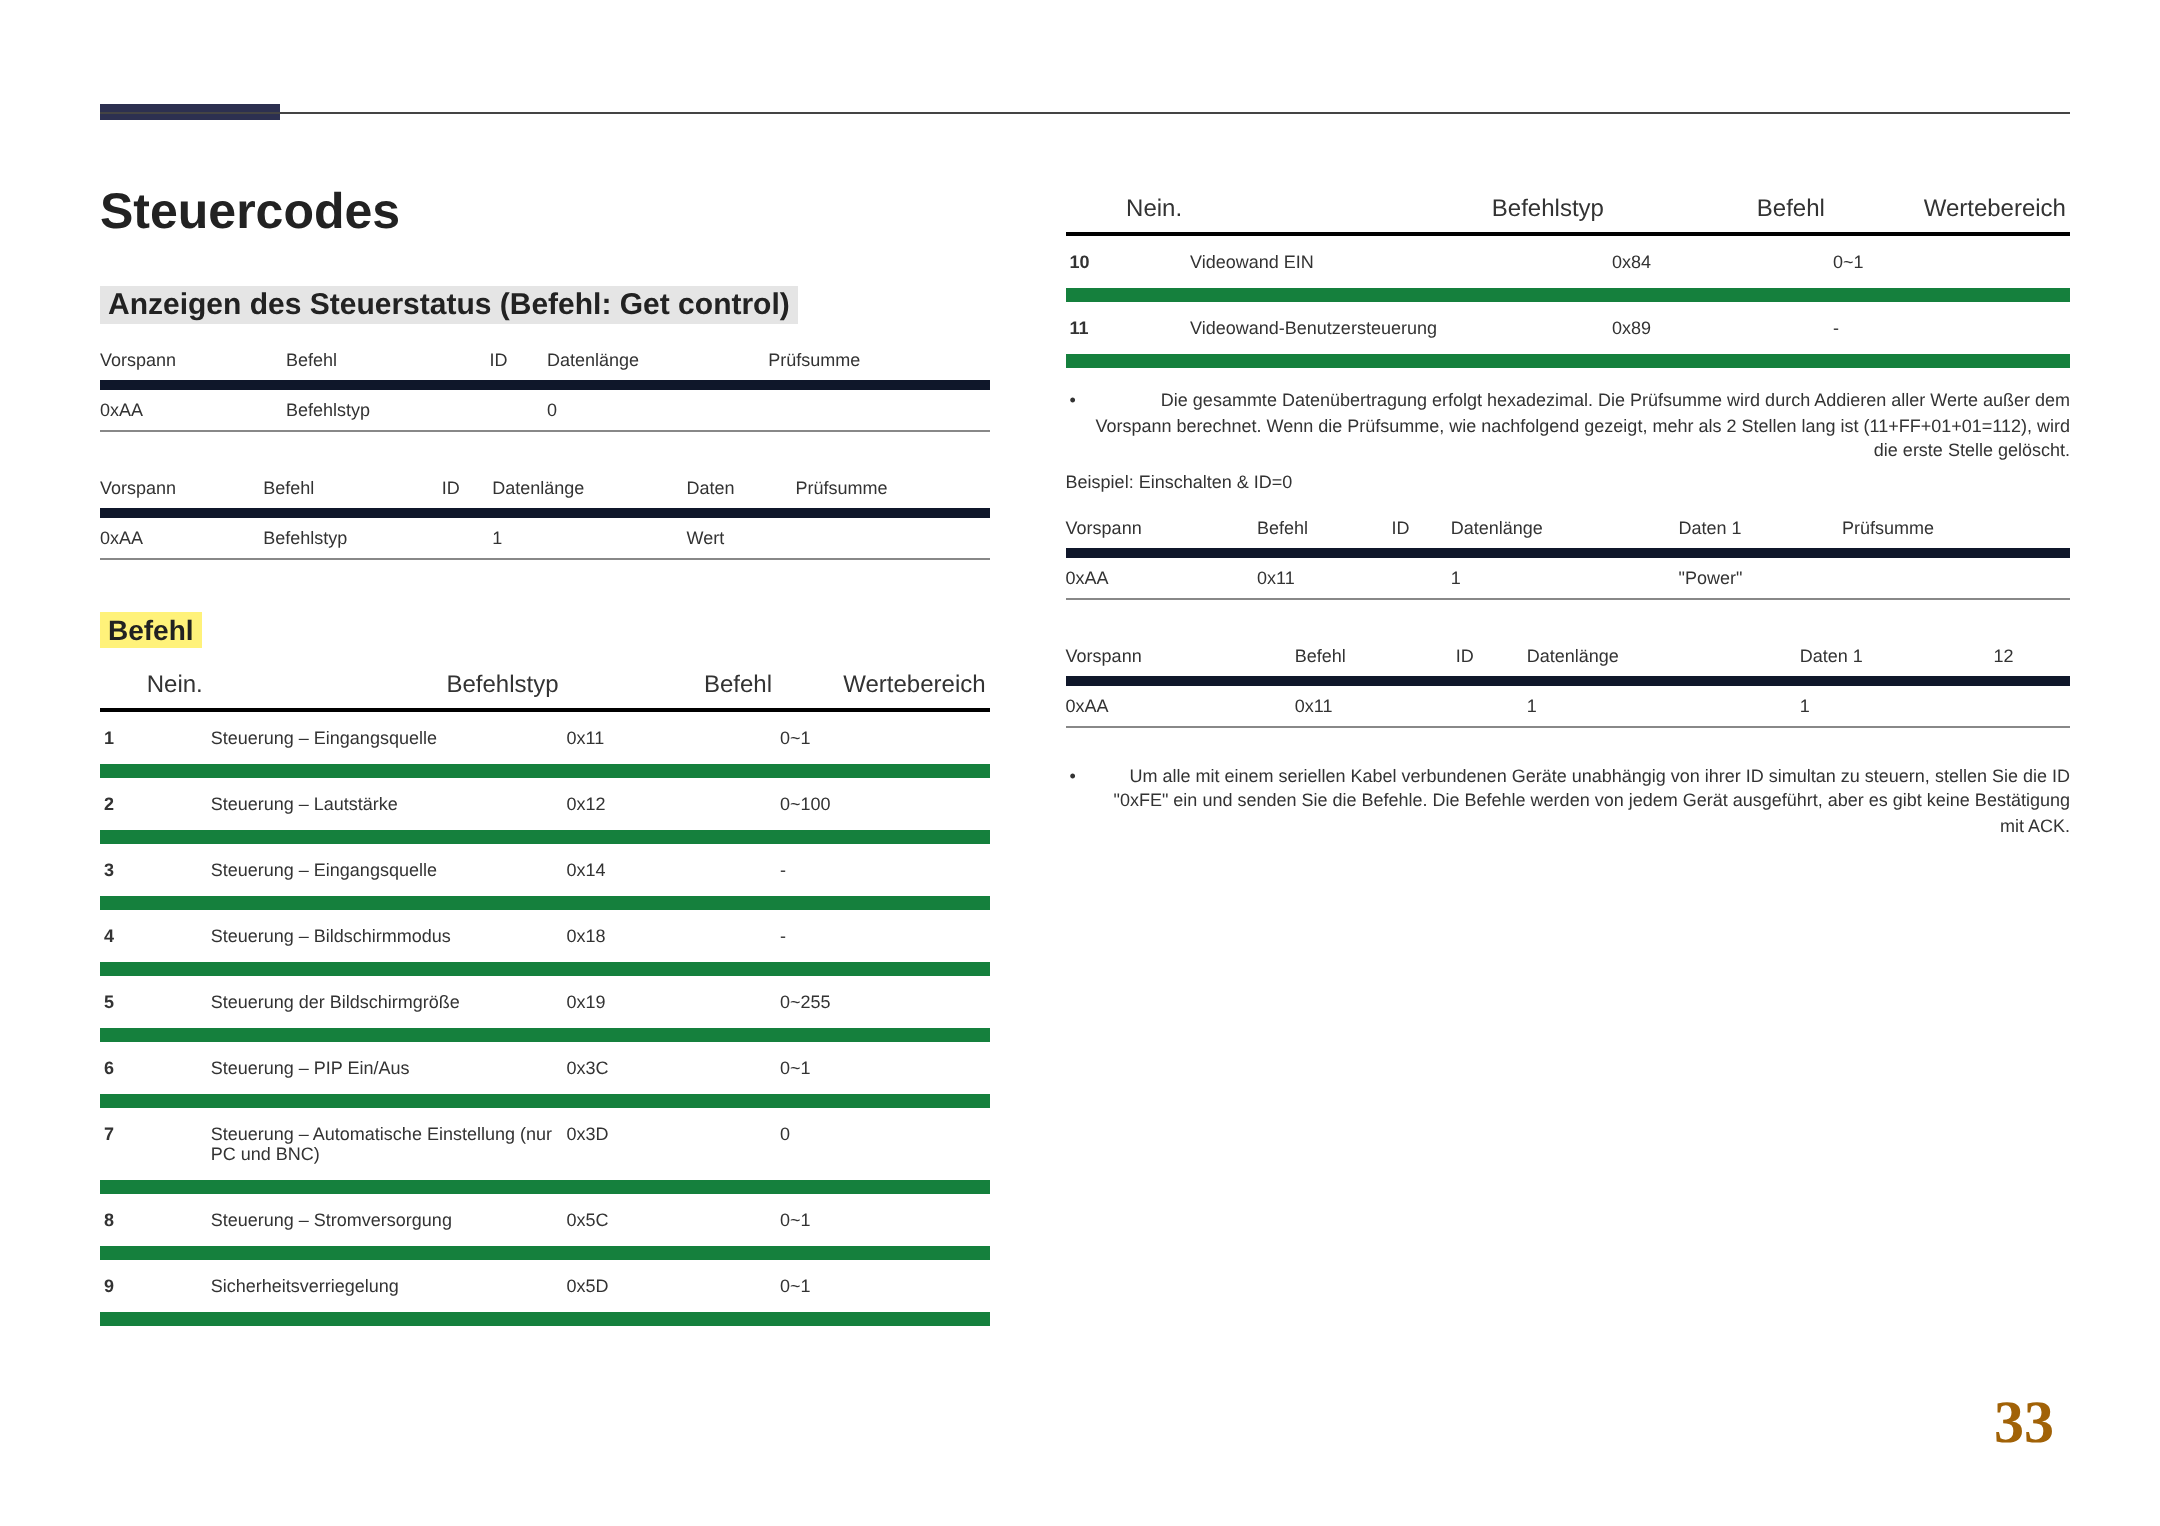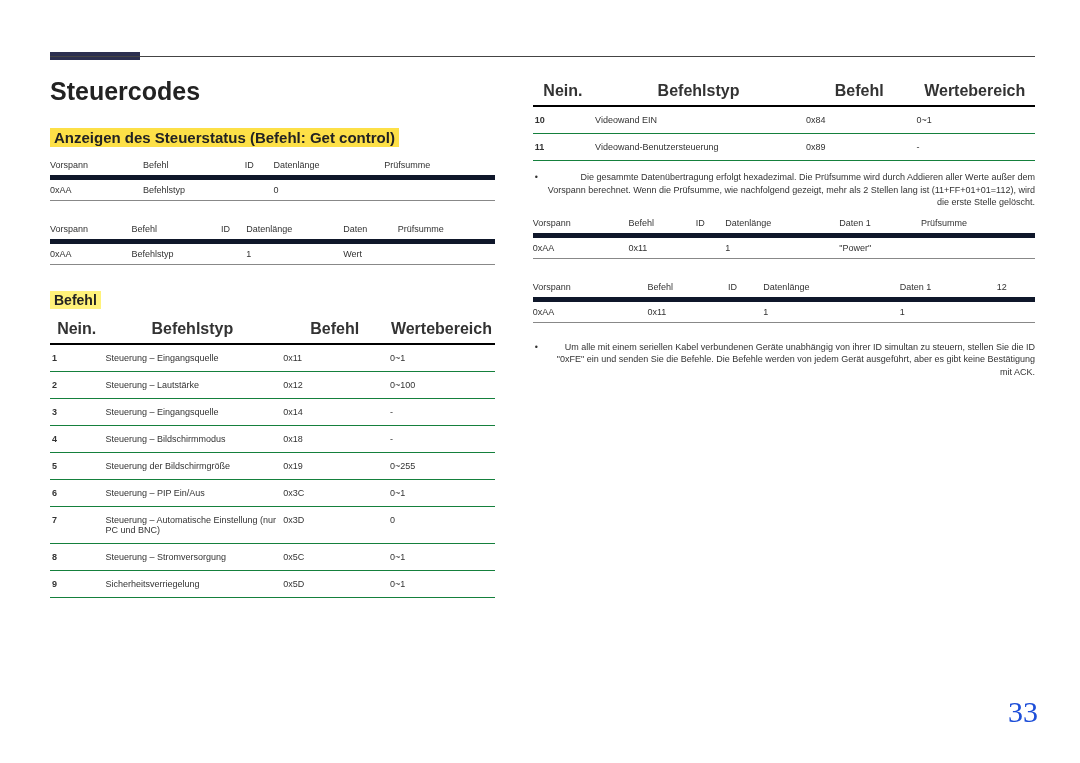--- a/index.html
+++ b/index.html
@@ -22,36 +22,36 @@
   .top-bar-accent {
     position: absolute;
     top: 52px;
     left: 50px;
     width: 90px;
     height: 8px;
     background: #2c3050;
   }
   .content {
     position: absolute;
-    top: 77px;
+    top: 92px;
     left: 50px;
     right: 45px;
     display: flex;
   }
   .col-left { width: 48%; padding-right: 28px; }
   .col-right { width: 52%; padding-left: 10px; }
   h1.page-title {
     font-size: 25px;
     font-weight: bold;
     color: #222;
     margin-bottom: 22px;
   }
   .highlight-heading {
     display: inline-block;
-    background: #fde047;
+    background: #e5e5e5;
     font-size: 15px;
     font-weight: bold;
     color: #222;
     padding: 1px 4px;
     margin-bottom: 8px;
   }
   .sub-heading {
     display: inline-block;
     background: #fff27a;
     font-size: 14px;
@@ -72,28 +72,28 @@
     padding: 5px 4px 5px 0;
   }
   table.small-table thead th { border-bottom: 5px solid #0f172a; }
   table.small-table tbody td { border-bottom: 1px solid #888; }
   table.cmd-table {
     width: 100%;
     border-collapse: collapse;
     font-size: 9px;
   }
   table.cmd-table thead th {
-    font-size: 16px;
-    font-weight: bold;
-    text-align: center;
+    font-size: 12px;
+    font-weight: normal;
+    text-align: right;
     border-bottom: 2px solid #000;
     padding: 5px 2px;
   }
   table.cmd-table tbody td {
-    border-bottom: 1px solid #15803d;
+    border-bottom: 7px solid #15803d;
     padding: 8px 2px;
     vertical-align: top;
   }
   table.cmd-table tbody td:first-child { font-weight: bold; }
   .cmd-table-head-no-top thead th { border-bottom: 2px solid #000; }
   ul.note-list {
     list-style: none;
     font-size: 9px;
     padding-left: 14px;
     margin: 10px 0 4px 0;
@@ -107,24 +107,25 @@
   ul.note-list li::before {
     content: "•";
     position: absolute;
     left: -12px;
   }
   .example-line { font-size: 9px; margin: 4px 0 8px 0; }
   .power-cell { font-weight: bold; }
   .page-number {
     position: absolute;
     bottom: 34px;
-    right: 42px;
+    right: 53px;
     font-size: 30px;
-    color: #1d4ed8;
+    color: #a16207;
     font-family: Georgia, serif;
+    font-weight: bold;
   }
 </style>
 </head>
 <body>
 
 <div class="top-bar-accent"></div>
 <div class="top-border-bar"></div>
 
 <div class="content">
 
@@ -267,20 +268,21 @@
             <td>Videowand-Benutzersteuerung</td>
             <td>0x89</td>
             <td>-</td>
           </tr>
         </tbody>
     </table>
 
     <ul class="note-list">
       <li>Die gesammte Datenübertragung erfolgt hexadezimal. Die Prüfsumme wird durch Addieren aller Werte außer dem Vorspann berechnet. Wenn die Prüfsumme, wie nachfolgend gezeigt, mehr als 2 Stellen lang ist (11+FF+01+01=112), wird die erste Stelle gelöscht.</li>
     </ul>
+    <div class="example-line">Beispiel: Einschalten &amp; ID=0</div>
 
     <table class="small-table">
       <thead>
           <tr>
         <th>Vorspann</th>
         <th>Befehl</th>
         <th>ID</th>
         <th>Datenlänge</th>
         <th>Daten 1</th>
         <th>Prüfsumme</th>

